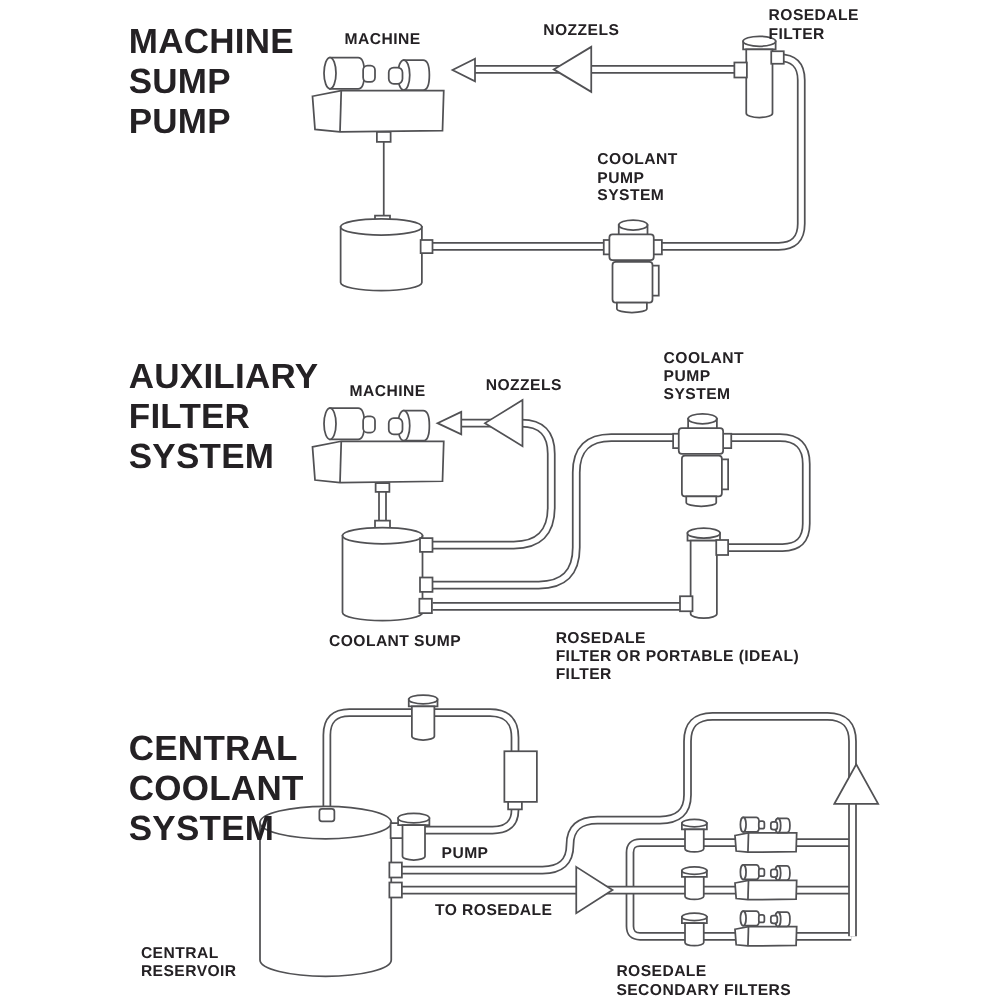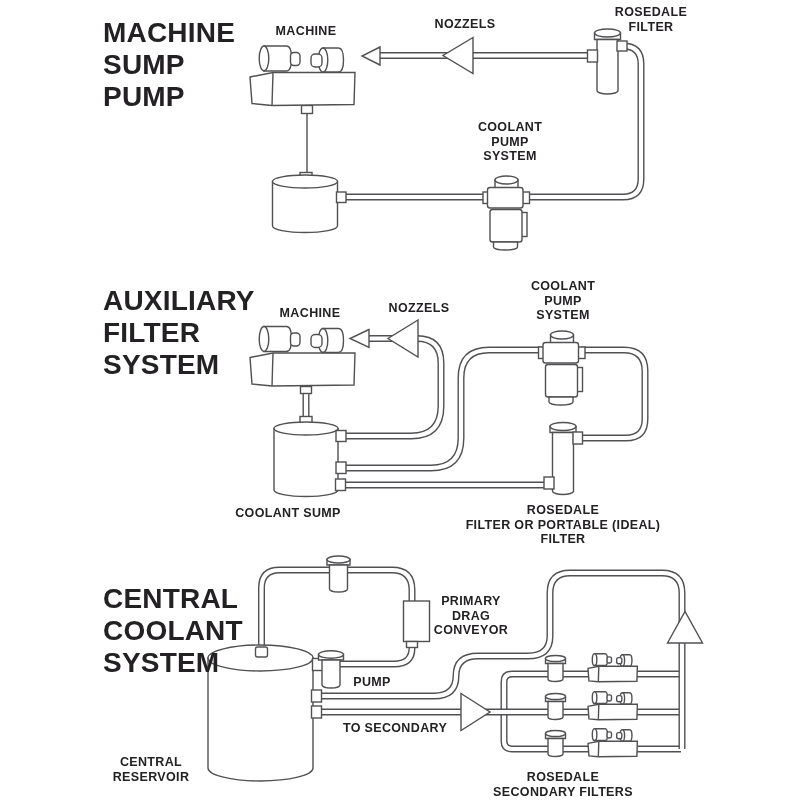--- a/index.html
+++ b/index.html
@@ -18,21 +18,21 @@
   .ln{fill:none;stroke:var(--line);stroke-width:1.4;}
   .dev{fill:#fff;stroke:var(--line);stroke-width:1.4;}
   .title{
     position:absolute;color:var(--text);font-weight:bold;
     font-size:28px;line-height:32px;letter-spacing:.2px;
     white-space:pre-line;
   }
   .lbl{
     position:absolute;color:var(--text);font-weight:bold;
     font-size:12.5px;line-height:14.5px;letter-spacing:.35px;
-    white-space:pre-line;text-align:center;transform:translateX(-50%);
+    white-space:pre-line;text-align:left;transform:translateX(-50%);
   }
 </style>
 </head>
 <body>
 
 <div id="stage">
 
 <svg id="art" viewBox="0 0 800 800">
   <defs>
     <path id="pp-t1" d="M 345,197 H 487"></path>
@@ -253,27 +253,24 @@
 FILTER</div>
   <div class="lbl" style="left:510px;top:120px">COOLANT
 PUMP
 SYSTEM</div>
 
   <div class="lbl" style="left:310px;top:306px">MACHINE</div>
   <div class="lbl" style="left:419px;top:301px">NOZZELS</div>
   <div class="lbl" style="left:563px;top:279px">COOLANT
 PUMP
 SYSTEM</div>
-  <div class="lbl" style="left:288px;top:506px">COOLANT SUMP</div>
+  <div class="lbl" style="left:316px;top:506px">COOLANT SUMP</div>
   <div class="lbl" style="left:563px;top:503px">ROSEDALE
 FILTER OR PORTABLE (IDEAL) FILTER</div>
 
-  <div class="lbl" style="left:471px;top:594px">PRIMARY
-DRAG
-CONVEYOR</div>
   <div class="lbl" style="left:372px;top:675px">PUMP</div>
-  <div class="lbl" style="left:395px;top:721px">TO SECONDARY</div>
+  <div class="lbl" style="left:395px;top:721px">TO ROSEDALE</div>
   <div class="lbl" style="left:151px;top:755px;line-height:15px">CENTRAL
 RESERVOIR</div>
   <div class="lbl" style="left:563px;top:770px">ROSEDALE
 SECONDARY FILTERS</div>
 
 </div>
 
 </body></html>

